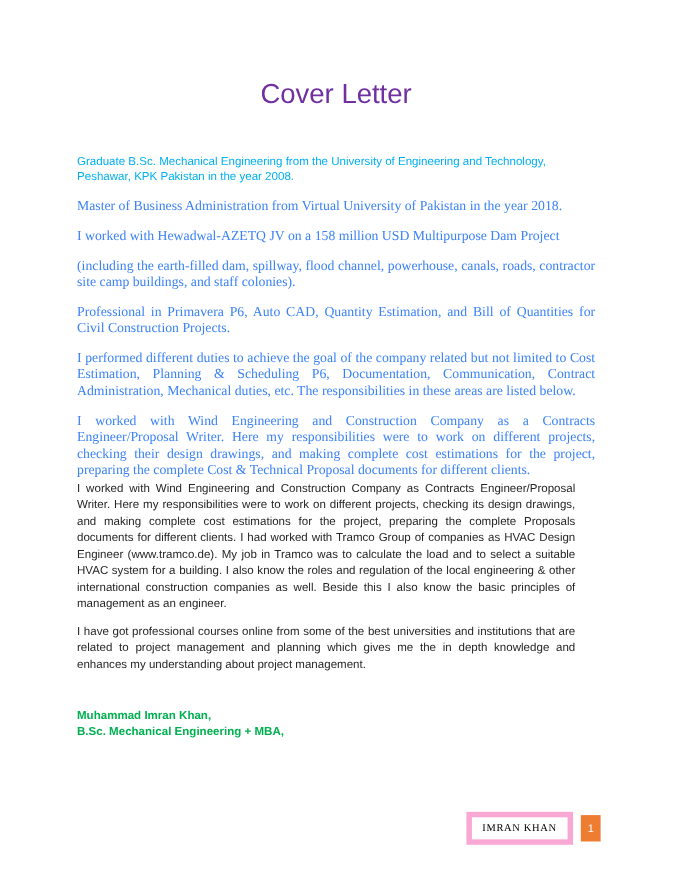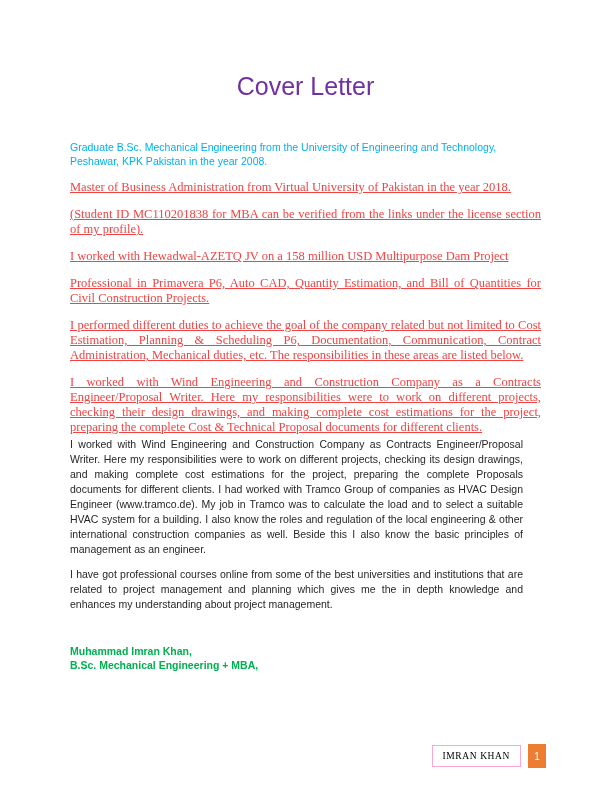--- a/index.html
+++ b/index.html
@@ -27,23 +27,22 @@
     font-size: 10.5px;
     line-height: 13.5px;
     color: #00B0F0;
     white-space: pre-line;
   }
   .serif {
     margin: 12px 0 0 0;
     font-family: "Liberation Serif", serif;
     font-size: 12.5px;
     line-height: 15px;
-    color: #ef4444;
+    color: #3b82f6;
     text-align: justify;
-    text-decoration: underline;
   }
   .sans {
     margin: 10px 18px 0 0;
     font-family: "Liberation Sans", sans-serif;
     font-size: 10.5px;
     line-height: 15px;
     color: #262626;
     text-align: justify;
   }
   .sans.flush { margin-top: 2px; }
@@ -62,21 +61,21 @@
     bottom: 24px;
     display: flex;
     align-items: center;
   }
   .footer-name {
     font-family: "Liberation Serif", serif;
     font-size: 9.5px;
     letter-spacing: 0.6px;
     color: #000000;
     background: #ffffff;
-    border: 1px solid #f9a8d4;
+    border: 5px solid #f9a8d4;
     padding: 5px 10px;
   }
   .page-badge {
     width: 18px;
     height: 24px;
     margin-left: 7px;
     background: #ED7D31;
     color: #ffffff;
     font-family: "Liberation Sans", sans-serif;
     font-size: 10px;
@@ -90,25 +89,25 @@
 
 <div class="page">
 
   <h1 class="title">Cover Letter</h1>
 
   <p class="blue">Graduate B.Sc. Mechanical Engineering from the University of Engineering and Technology,
 Peshawar, KPK Pakistan in the year 2008.</p>
 
   <p class="serif">Master of Business Administration from Virtual University of Pakistan in the year 2018.</p>
 
-  <p class="serif">(Student ID MC110201838 for MBA can be verified from the links under the license section of my profile).</p>
 
 
   <p class="serif">I worked with Hewadwal-AZETQ JV on a 158 million USD Multipurpose Dam Project</p>
 
+  <p class="serif">(including the earth-filled dam, spillway, flood channel, powerhouse, canals, roads, contractor site camp buildings, and staff colonies).</p>
 
   <p class="serif">Professional in Primavera P6, Auto CAD, Quantity Estimation, and Bill of Quantities for Civil Construction Projects.</p>
 
   <p class="serif">I performed different duties to achieve the goal of the company related but not limited to Cost Estimation, Planning &amp; Scheduling P6, Documentation, Communication, Contract Administration, Mechanical duties, etc. The responsibilities in these areas are listed below.</p>
 
   <p class="serif">I worked with Wind Engineering and Construction Company as a Contracts Engineer/Proposal Writer. Here my responsibilities were to work on different projects, checking their design drawings, and making complete cost estimations for the project, preparing the complete Cost &amp; Technical Proposal documents for different clients.</p>
 
   <p class="sans flush">I worked with Wind Engineering and Construction Company as Contracts Engineer/Proposal Writer. Here my responsibilities were to work on different projects, checking its design drawings, and making complete cost estimations for the project, preparing the complete Proposals documents for different clients. I had worked with Tramco Group of companies as HVAC Design Engineer (www.tramco.de). My job in Tramco was to calculate the load and to select a suitable HVAC system for a building. I also know the roles and regulation of the local engineering &amp; other international construction companies as well. Beside this I also know the basic principles of management as an engineer.</p>
 
   <p class="sans">I have got professional courses online from some of the best universities and institutions that are related to project management and planning which gives me the in depth knowledge and enhances my understanding about project management.</p>

